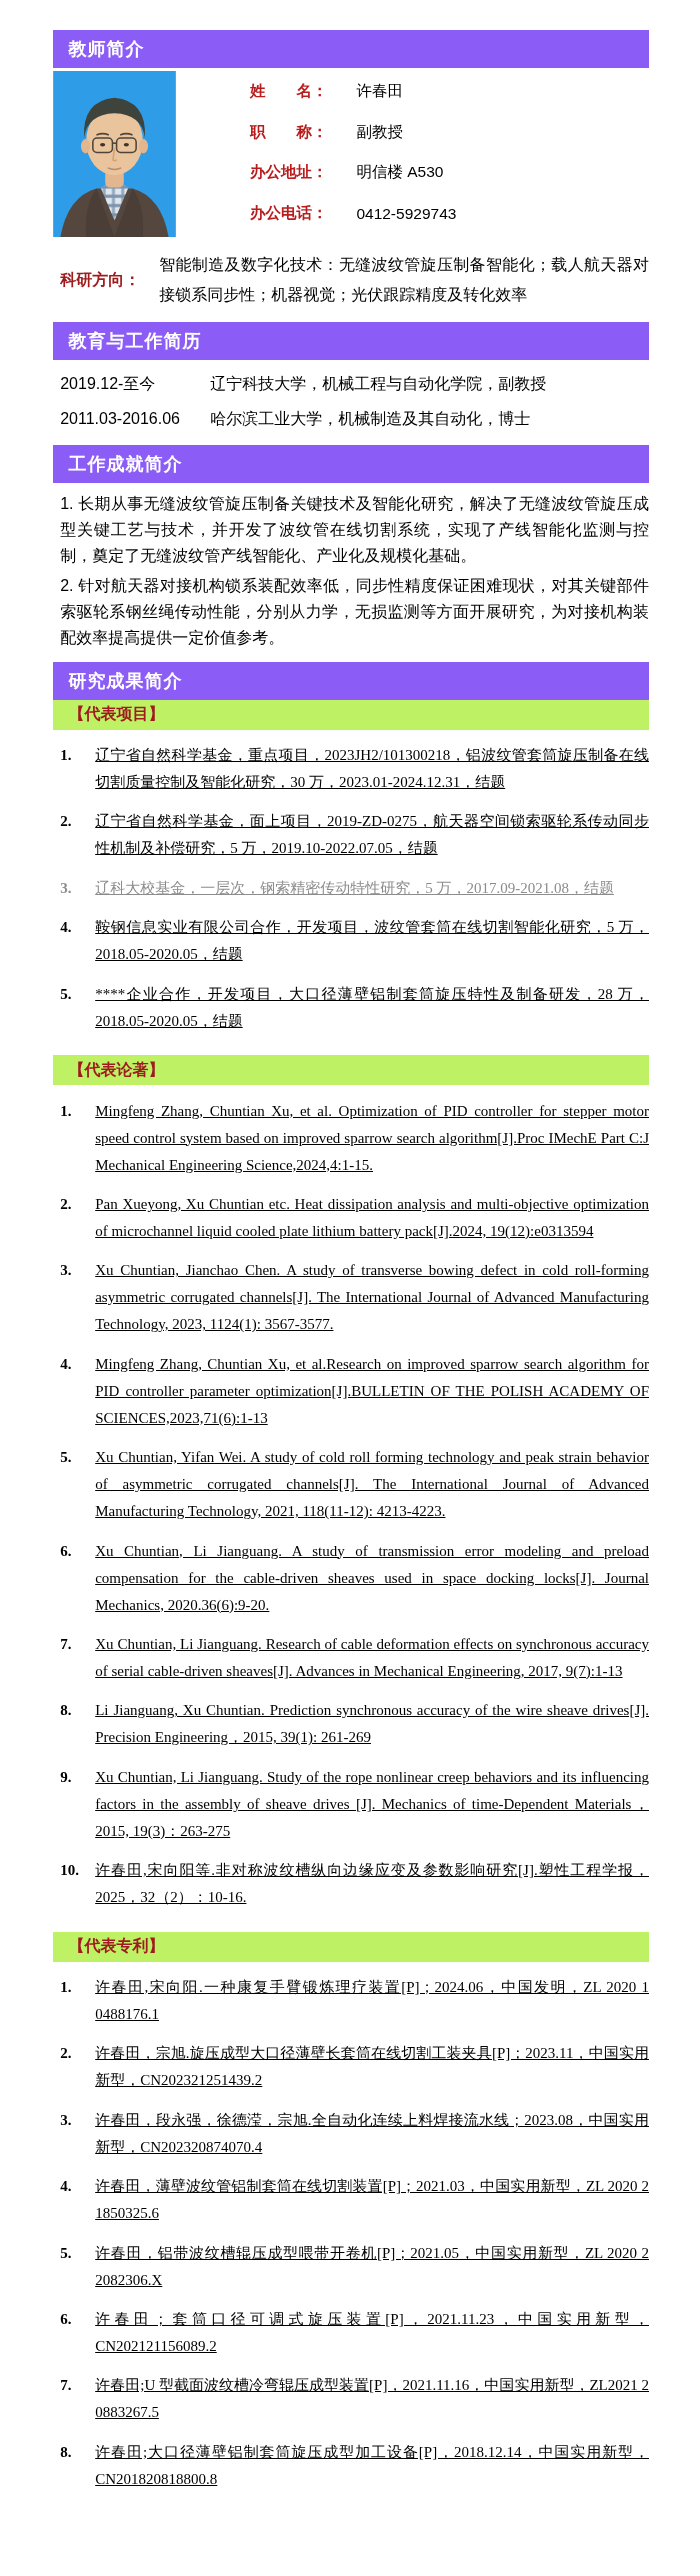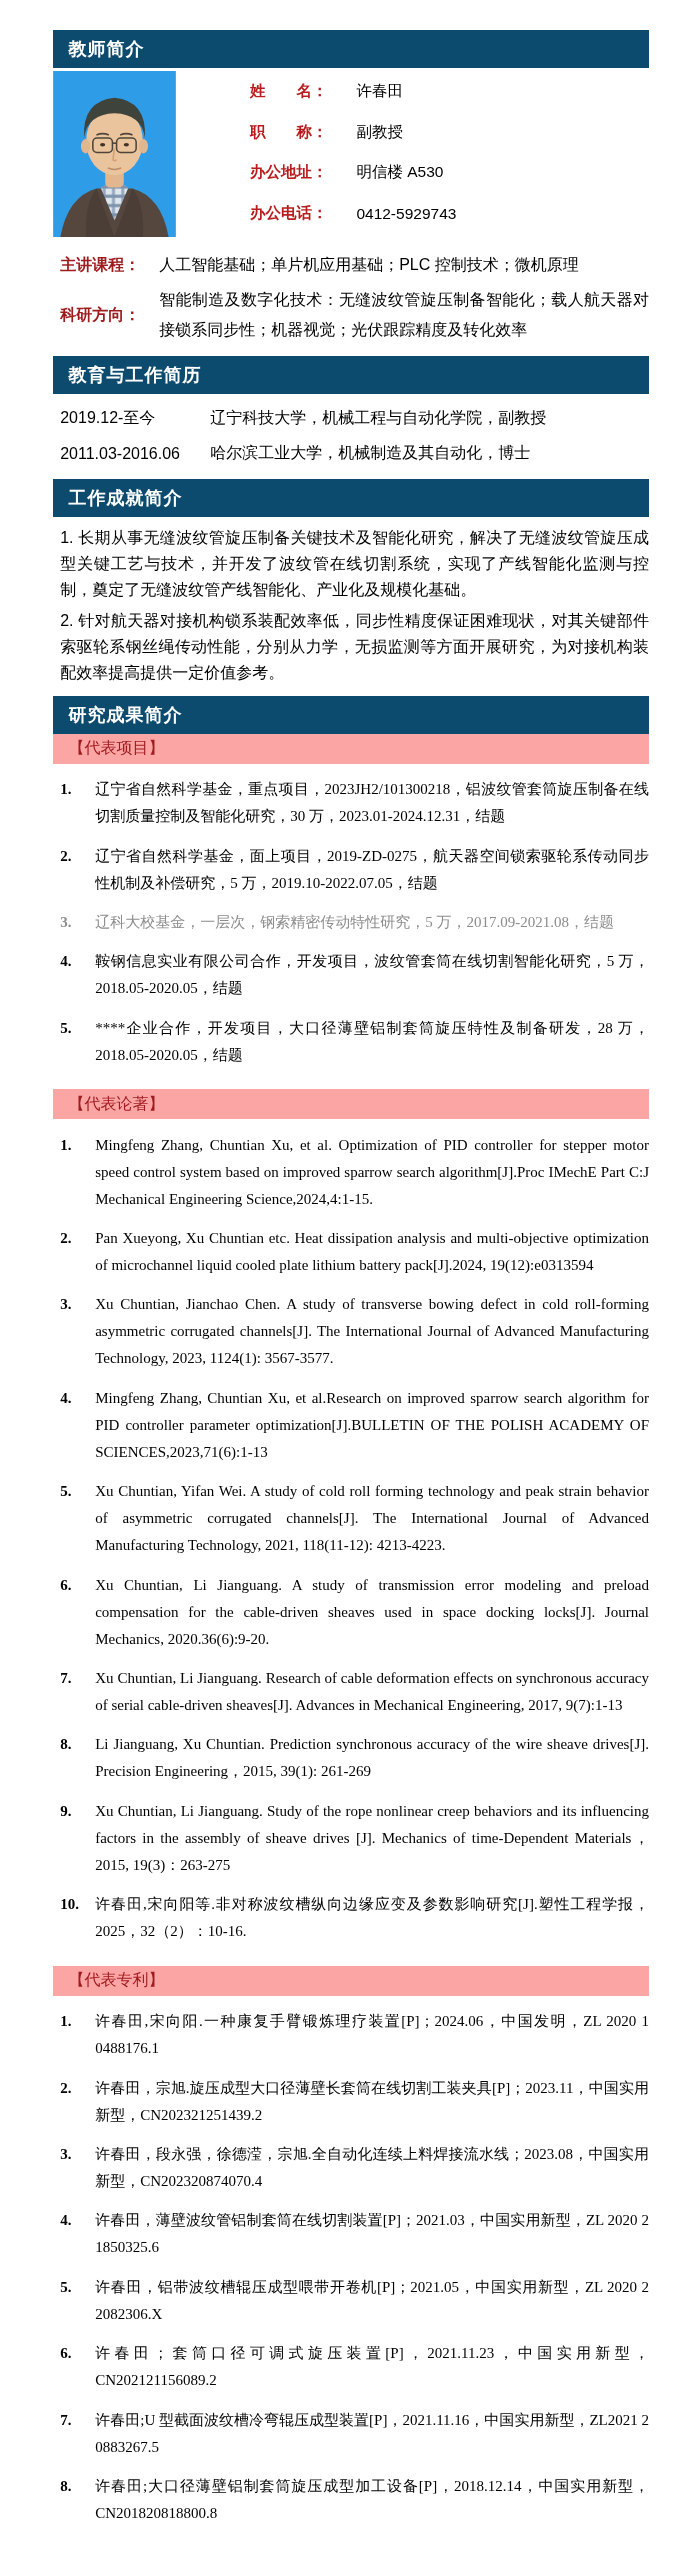--- a/index.html
+++ b/index.html
@@ -7,29 +7,29 @@
     width:701px;
     min-height:2817px;
     font-family:"Liberation Sans","DejaVu Sans",sans-serif;
     color:#1a1a1a;
     -webkit-font-smoothing:antialiased;
   }
   .content{width:596px;margin-left:53px;padding-top:30px;}
 
   
   .bar{
-    height:38px;background:#0c4a6e;color:#ffffff;
+    height:38px;background:#8b5cf6;color:#ffffff;
     font-size:18px;font-weight:bold;letter-spacing:1px;
     display:flex;align-items:center;padding-left:15.5px;box-sizing:border-box;
   }
 
   
   .subbar{
-    height:30px;background:#fca5a5;color:#9E1B1E;
-    font-size:16px;font-weight:normal;
+    height:30px;background:#bef264;color:#9E1B1E;
+    font-size:16px;font-weight:bold;
     display:flex;align-items:center;padding-left:15.5px;box-sizing:border-box;
   }
 
   
   .profile{display:flex;padding:2.6px 0 3.6px 0;}
   .photo{width:123px;height:166px;flex:none;}
   .photo svg{display:block;width:123px;height:166px;}
   .info{margin-left:27px;flex:1;display:flex;flex-direction:column;justify-content:space-between;padding:8.2px 0 10.3px 0;}
   .info-row{display:flex;align-items:center;font-size:15.5px;height:25px;}
   .info-label{color:#b91c1c;font-weight:bold;width:93px;flex:none;white-space:pre;margin-left:47px;}
@@ -49,21 +49,21 @@
   
   .ach-wrap{padding:8.2px 0 6.2px 7.2px;}
   .ach-wrap p{font-size:16px;line-height:26px;text-align:justify;margin:0 0 4.1px 0;color:#000;}
 
   
   .list-block{padding:12.4px 0 8.2px 7.2px;}
   ol.num-list{list-style:none;margin:0;padding:0;counter-reset:n;
     font-family:"Liberation Serif","DejaVu Serif",serif;}
   ol.num-list li{
     counter-increment:n;position:relative;padding-left:35px;
-    font-size:15px;line-height:27px;text-align:justify;margin-bottom:12.4px;color:#000;
+    font-size:15px;line-height:27px;text-align:justify;margin-bottom:12.4px;color:#000;text-decoration:underline;
   }
   ol.num-list li::before{
     content:counter(n) ".";position:absolute;left:0;top:0;font-weight:bold;
   }
   ol.num-list li.muted{color:#8C8C8C;}
 </style>
 </head>
 <body>
 
 <div class="content">
@@ -130,24 +130,20 @@
           <span class="info-label">办公电话：</span>
           <span class="info-value">0412-5929743</span>
         </div>
         </div>
     </div>
   </section>
 
   <section>
     <div class="teach-wrap">
 
-    <div class="teach-row">
-        <span class="teach-label">主讲课程：</span>
-        <span class="teach-text">人工智能基础；单片机应用基础；PLC 控制技术；微机原理</span>
-      </div>
         <div class="teach-row">
         <span class="teach-label">科研方向：</span>
         <span class="teach-text">智能制造及数字化技术：无缝波纹管旋压制备智能化；载人航天器对接锁系同步性；机器视觉；光伏跟踪精度及转化效率</span>
       </div>
       </div>
   </section>
 
   <section>
     <div class="bar">
       <span>教育与工作简历</span>

